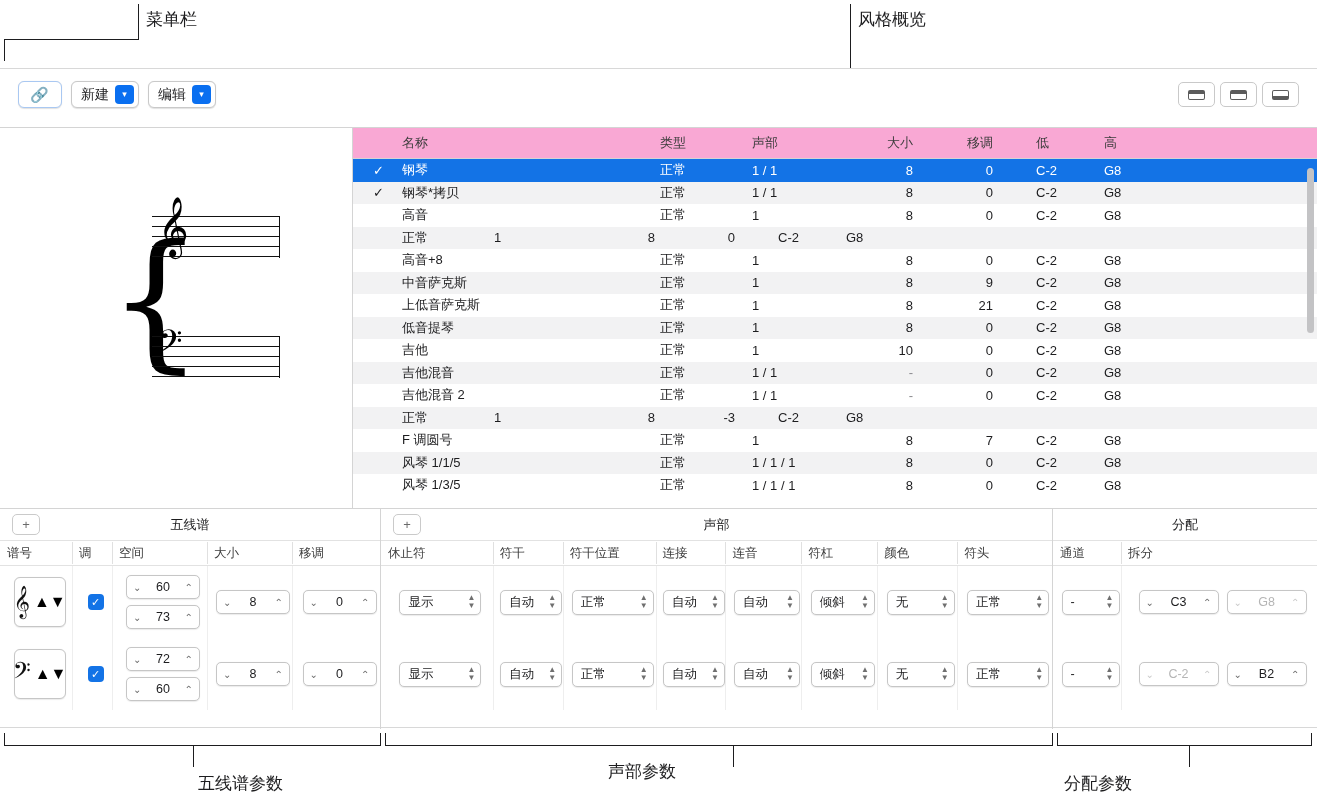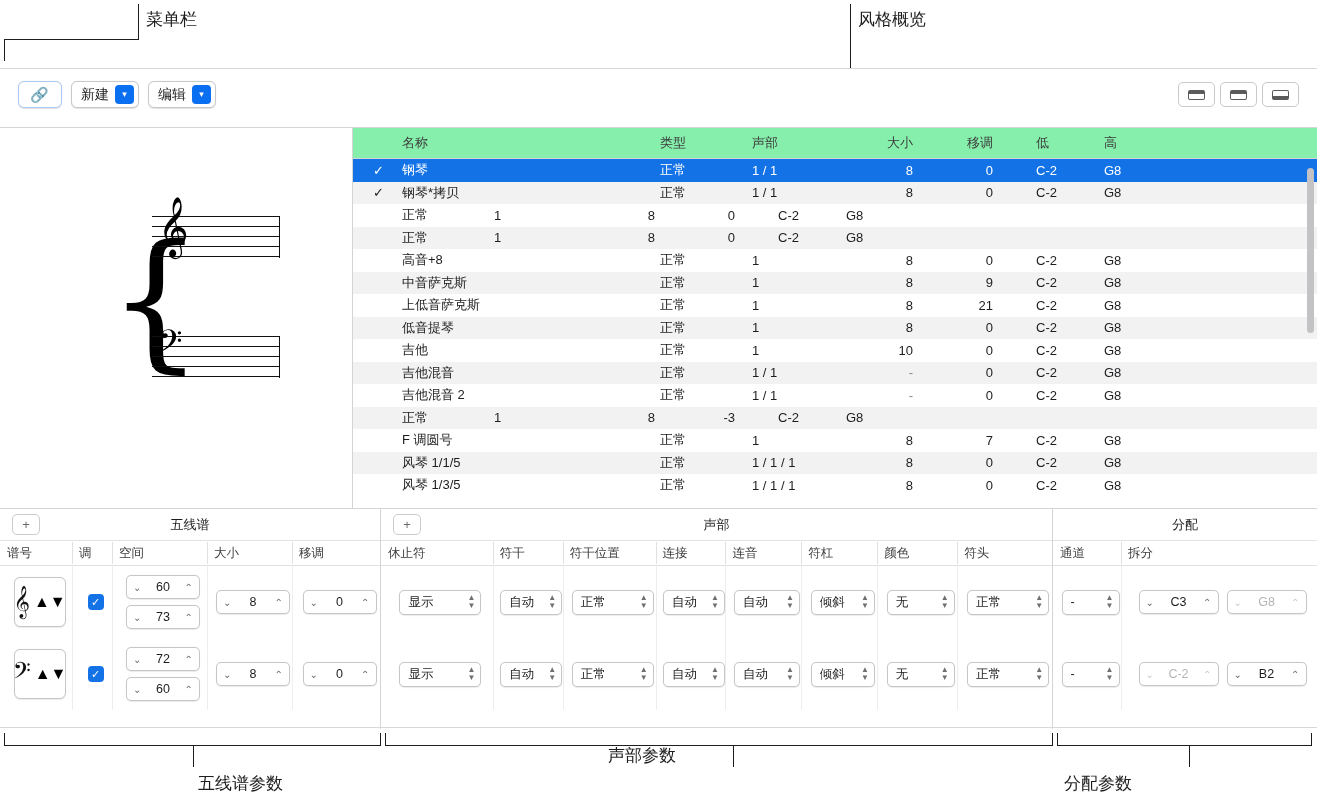--- a/index.html
+++ b/index.html
@@ -185,21 +185,21 @@
     overflow: hidden;
     background: #ffffff;
   }
   .list-head {
     display: flex;
     height: 30px;
     align-items: center;
     border-bottom: 1px solid #d4d4d4;
     font-size: 13px;
     color: #3c3c3c;
-    background: #86efac;
+    background: #f9a8d4;
   }
   .list-head .cell { position: relative; }
   .list-head .cell + .cell::before {
     content: "";
     position: absolute;
     left: -7px;
     top: -4px;
     height: 22px;
     width: 1px;
     background: #dcdcdc;
@@ -489,20 +489,21 @@
               <div class="cell c-name">钢琴*拷贝</div>
               <div class="cell c-type">正常</div>
               <div class="cell c-voice">1 / 1</div>
               <div class="cell c-size">8</div>
               <div class="cell c-trans">0</div>
               <div class="cell c-low">C-2</div>
               <div class="cell c-high">G8</div>
             </div>
             <div class="row">
               <div class="cell c-check"></div>
+              <div class="cell c-name">高音</div>
               <div class="cell c-type">正常</div>
               <div class="cell c-voice">1</div>
               <div class="cell c-size">8</div>
               <div class="cell c-trans">0</div>
               <div class="cell c-low">C-2</div>
               <div class="cell c-high">G8</div>
             </div>
             <div class="row alt">
               <div class="cell c-check"></div>
               <div class="cell c-type">正常</div>
@@ -953,21 +954,21 @@
   <div class="bracket-line" style="left:4px;  top:745px; width:377px; height:1px;"></div>
   <div class="bracket-line" style="left:4px;  top:733px; width:1px; height:13px;"></div>
   <div class="bracket-line" style="left:380px;top:733px; width:1px; height:13px;"></div>
   <div class="bracket-line" style="left:193px;top:745px; width:1px; height:22px;"></div>
   <div class="callout-label" style="left:198px; top:772px;">五线谱参数</div>
 
   <div class="bracket-line" style="left:385px; top:745px; width:668px; height:1px;"></div>
   <div class="bracket-line" style="left:385px; top:733px; width:1px; height:13px;"></div>
   <div class="bracket-line" style="left:1052px;top:733px; width:1px; height:13px;"></div>
   <div class="bracket-line" style="left:733px; top:745px; width:1px; height:22px;"></div>
-  <div class="callout-label" style="left:608px; top:744px;">声部参数</div>
+  <div class="callout-label" style="left:608px; top:760px;">声部参数</div>
 
   <div class="bracket-line" style="left:1057px; top:745px; width:255px; height:1px;"></div>
   <div class="bracket-line" style="left:1057px; top:733px; width:1px; height:13px;"></div>
   <div class="bracket-line" style="left:1311px; top:733px; width:1px; height:13px;"></div>
   <div class="bracket-line" style="left:1189px; top:745px; width:1px; height:22px;"></div>
   <div class="callout-label" style="left:1064px; top:772px;">分配参数</div>
 
 </div>
 
 </body></html>

